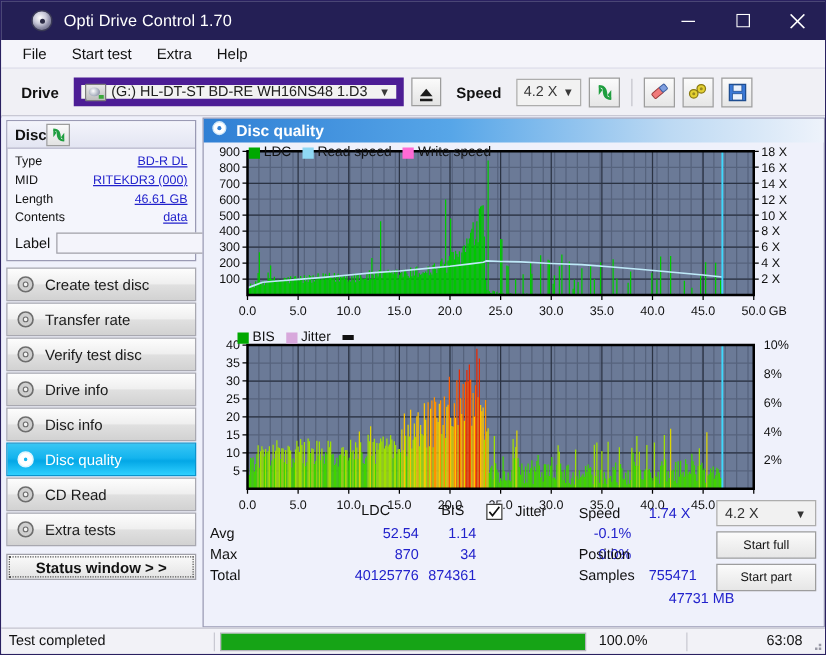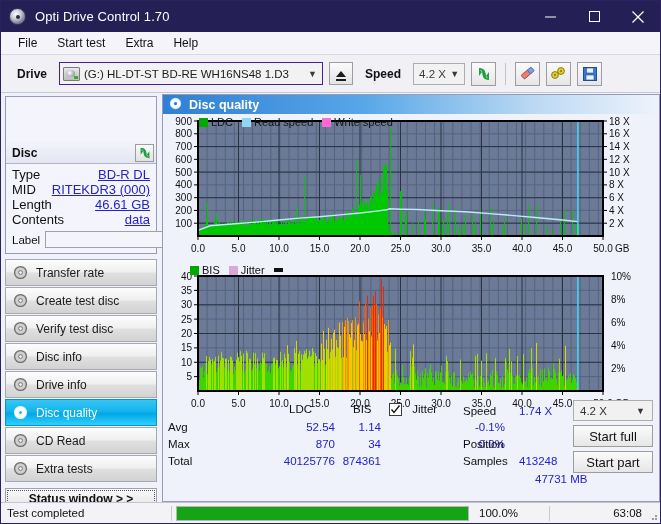--- a/index.html
+++ b/index.html
@@ -16,21 +16,21 @@
     position: relative;
     background: #eff1fb;
     border: 1px solid #2a2160;
   }
 
   
   .titlebar {
     height: 31px;
     background: #241f55;
     display: flex; align-items: center;
-    padding-left: 8px;
+    padding-left: 24px;
     position: relative;
   }
   .title-icon {
     width: 17px; height: 17px;
     border-radius: 50%;
     background: radial-gradient(circle at 40% 35%, #fdfdfd 0%, #c8c8d8 38%, #8b8ba5 62%, #55556e 100%);
     border: 1px solid #3a3a55;
     position: relative;
     flex: 0 0 auto;
   }
@@ -79,21 +79,21 @@
     border-bottom: 1px solid #c8c8d4;
     display: flex; align-items: center;
     padding: 0 6px;
     gap: 6px;
   }
   .tb-label { font-size: 12px; font-weight: bold; color: #111; margin: 0 6px 0 10px; }
   .drive-combo {
     flex: 0 0 auto;
     width: 264px; height: 23px;
     background: #f2f2f2;
-    border: 1px solid #4c1d95;
+    border: 6px solid #4c1d95;
     display: flex; align-items: center;
     font-size: 11.5px; color: #202020;
     padding-left: 3px;
     position: relative;
   }
   .drive-icon {
     width: 17px; height: 14px;
     flex: 0 0 auto;
     margin-right: 4px;
     position: relative;
@@ -155,35 +155,34 @@
   }
   .disc-box {
     margin: 2px 4px 0 4px;
     border: 1px solid #9a9ab4;
     background: #f4f5fc;
   }
   .disc-head {
     height: 22px;
     background: linear-gradient(#f3f4fb,#e3e5f2);
     border-bottom: 1px solid #b3b3c8;
-    display: flex; align-items: center; justify-content: space-between;
+    display: flex; align-items: center; 
     padding: 0 2px 0 6px;
-    margin-top: 45px;
   }
   .disc-head-title { font-size: 12px; font-weight: bold; color: #111; }
   .refresh-btn {
     width: 19px; height: 18px;
     background: linear-gradient(#fafafa,#e2e2e2);
     border: 1px solid #9d9d9d;
     display:flex; align-items:center; justify-content:center;
   }
   .disc-rows { padding: 3px 6px 4px 6px; }
   .disc-row {
     display: flex; justify-content: space-between; align-items: baseline;
-    font-size: 13px; line-height: 15px; color: #111;
+    font-size: 10px; line-height: 15px; color: #111;
   }
   .disc-row .v { color: #2222cc; text-decoration: underline; }
   .label-row { display: flex; align-items: center; gap: 5px; margin-top: 3px; }
   .label-row .k { font-size: 11.5px; color: #111; }
   .label-input {
     flex: 1; height: 17px;
     background: #f4f4fb; border: 1px solid #a0a0a8;
   }
   .disc-btn {
     width: 21px; height: 19px;
@@ -257,21 +256,21 @@
   .sc { position: absolute; white-space: nowrap; }
   .chk {
     width: 13px; height: 13px; border: 1px solid #3c3c3c; background: #fff;
     display: inline-flex; align-items: center; justify-content: center;
     position: relative; top: 2px;
   }
   .chk svg { display:block; }
   .btn-std {
     background: linear-gradient(#fbfbfb,#e6e6e6);
     border: 1px solid #9d9d9d;
-    font-size: 13px; color: #111;
+    font-size: 10px; color: #111;
     display: flex; align-items: center; justify-content: center;
   }
   .speed-combo2 {
     position: absolute;
     background: #f1f1f1; border: 1px solid #adadad;
     font-size: 11.5px; color: #333;
     display:flex; align-items:center; padding-left:6px;
   }
 
   
@@ -428,57 +427,57 @@
     </div>
 
     <div class="nav">
       <div class="nav-item">
         <span class="nav-icon">
           <svg width="15" height="15" viewBox="0 0 16 16">
               <circle cx="8" cy="8" r="6.3" fill="#cfcfcf" stroke="#6e6e6e" stroke-width="1.4"></circle>
               <circle cx="8" cy="8" r="2" fill="#f4f4f4" stroke="#6e6e6e"></circle>
             </svg>
         </span>
-        <span>Transfer rate</span>
+        <span>Create test disc</span>
       </div>
       <div class="nav-item">
         <span class="nav-icon">
           <svg width="15" height="15" viewBox="0 0 16 16">
               <circle cx="8" cy="8" r="6.3" fill="#cfcfcf" stroke="#6e6e6e" stroke-width="1.4"></circle>
               <circle cx="8" cy="8" r="2" fill="#f4f4f4" stroke="#6e6e6e"></circle>
             </svg>
         </span>
-        <span>Create test disc</span>
+        <span>Transfer rate</span>
       </div>
       <div class="nav-item">
         <span class="nav-icon">
           <svg width="15" height="15" viewBox="0 0 16 16">
               <circle cx="8" cy="8" r="6.3" fill="#cfcfcf" stroke="#6e6e6e" stroke-width="1.4"></circle>
               <circle cx="8" cy="8" r="2" fill="#f4f4f4" stroke="#6e6e6e"></circle>
             </svg>
         </span>
         <span>Verify test disc</span>
       </div>
       <div class="nav-item">
         <span class="nav-icon">
           <svg width="15" height="15" viewBox="0 0 16 16">
               <circle cx="8" cy="8" r="6.3" fill="#cfcfcf" stroke="#6e6e6e" stroke-width="1.4"></circle>
               <circle cx="8" cy="8" r="2" fill="#f4f4f4" stroke="#6e6e6e"></circle>
             </svg>
         </span>
-        <span>Disc info</span>
+        <span>Drive info</span>
       </div>
       <div class="nav-item">
         <span class="nav-icon">
           <svg width="15" height="15" viewBox="0 0 16 16">
               <circle cx="8" cy="8" r="6.3" fill="#cfcfcf" stroke="#6e6e6e" stroke-width="1.4"></circle>
               <circle cx="8" cy="8" r="2" fill="#f4f4f4" stroke="#6e6e6e"></circle>
             </svg>
         </span>
-        <span>Drive info</span>
+        <span>Disc info</span>
       </div>
       <div class="nav-item active">
         <span class="nav-icon">
           <svg width="15" height="15" viewBox="0 0 16 16">
               <circle cx="8" cy="8" r="6.3" fill="#ffffff" stroke="#dff6ff" stroke-width="1.4"></circle>
               <circle cx="8" cy="8" r="2" fill="#14b4ee" stroke="#ffffff"></circle>
             </svg>
         </span>
         <span>Disc quality</span>
       </div>
@@ -1587,21 +1586,21 @@
           <span style="margin-left:7px;">Jitter</span>
         </div>
 
         <div class="sc" style="left:300px; top:8px;">Speed</div>
         <div class="sc val" style="left:356px; top:8px;">1.74 X</div>
 
         <div class="sc" style="left:300px; top:41px;">Position</div>
         <div class="sc val" style="left:372px; top:41px;margin-top:35px;">47731 MB</div>
 
         <div class="sc" style="left:300px; top:58px;">Samples</div>
-        <div class="sc val" style="left:356px; top:58px;">413248</div>
+        <div class="sc val" style="left:356px; top:58px;">755471</div>
 
         <div class="speed-combo2" style="left:410px; top:3px; width:80px; height:21px;">
           <span>4.2 X</span>
           <span style="position:absolute; right:7px; font-size:9px; color:#333;">▼</span>
         </div>
         <div class="btn-std" style="position:absolute; left:410px; top:28px; width:80px; height:22px;">
           <span>Start full</span>
         </div>
         <div class="btn-std" style="position:absolute; left:410px; top:54px; width:80px; height:22px;">
           <span>Start part</span>

